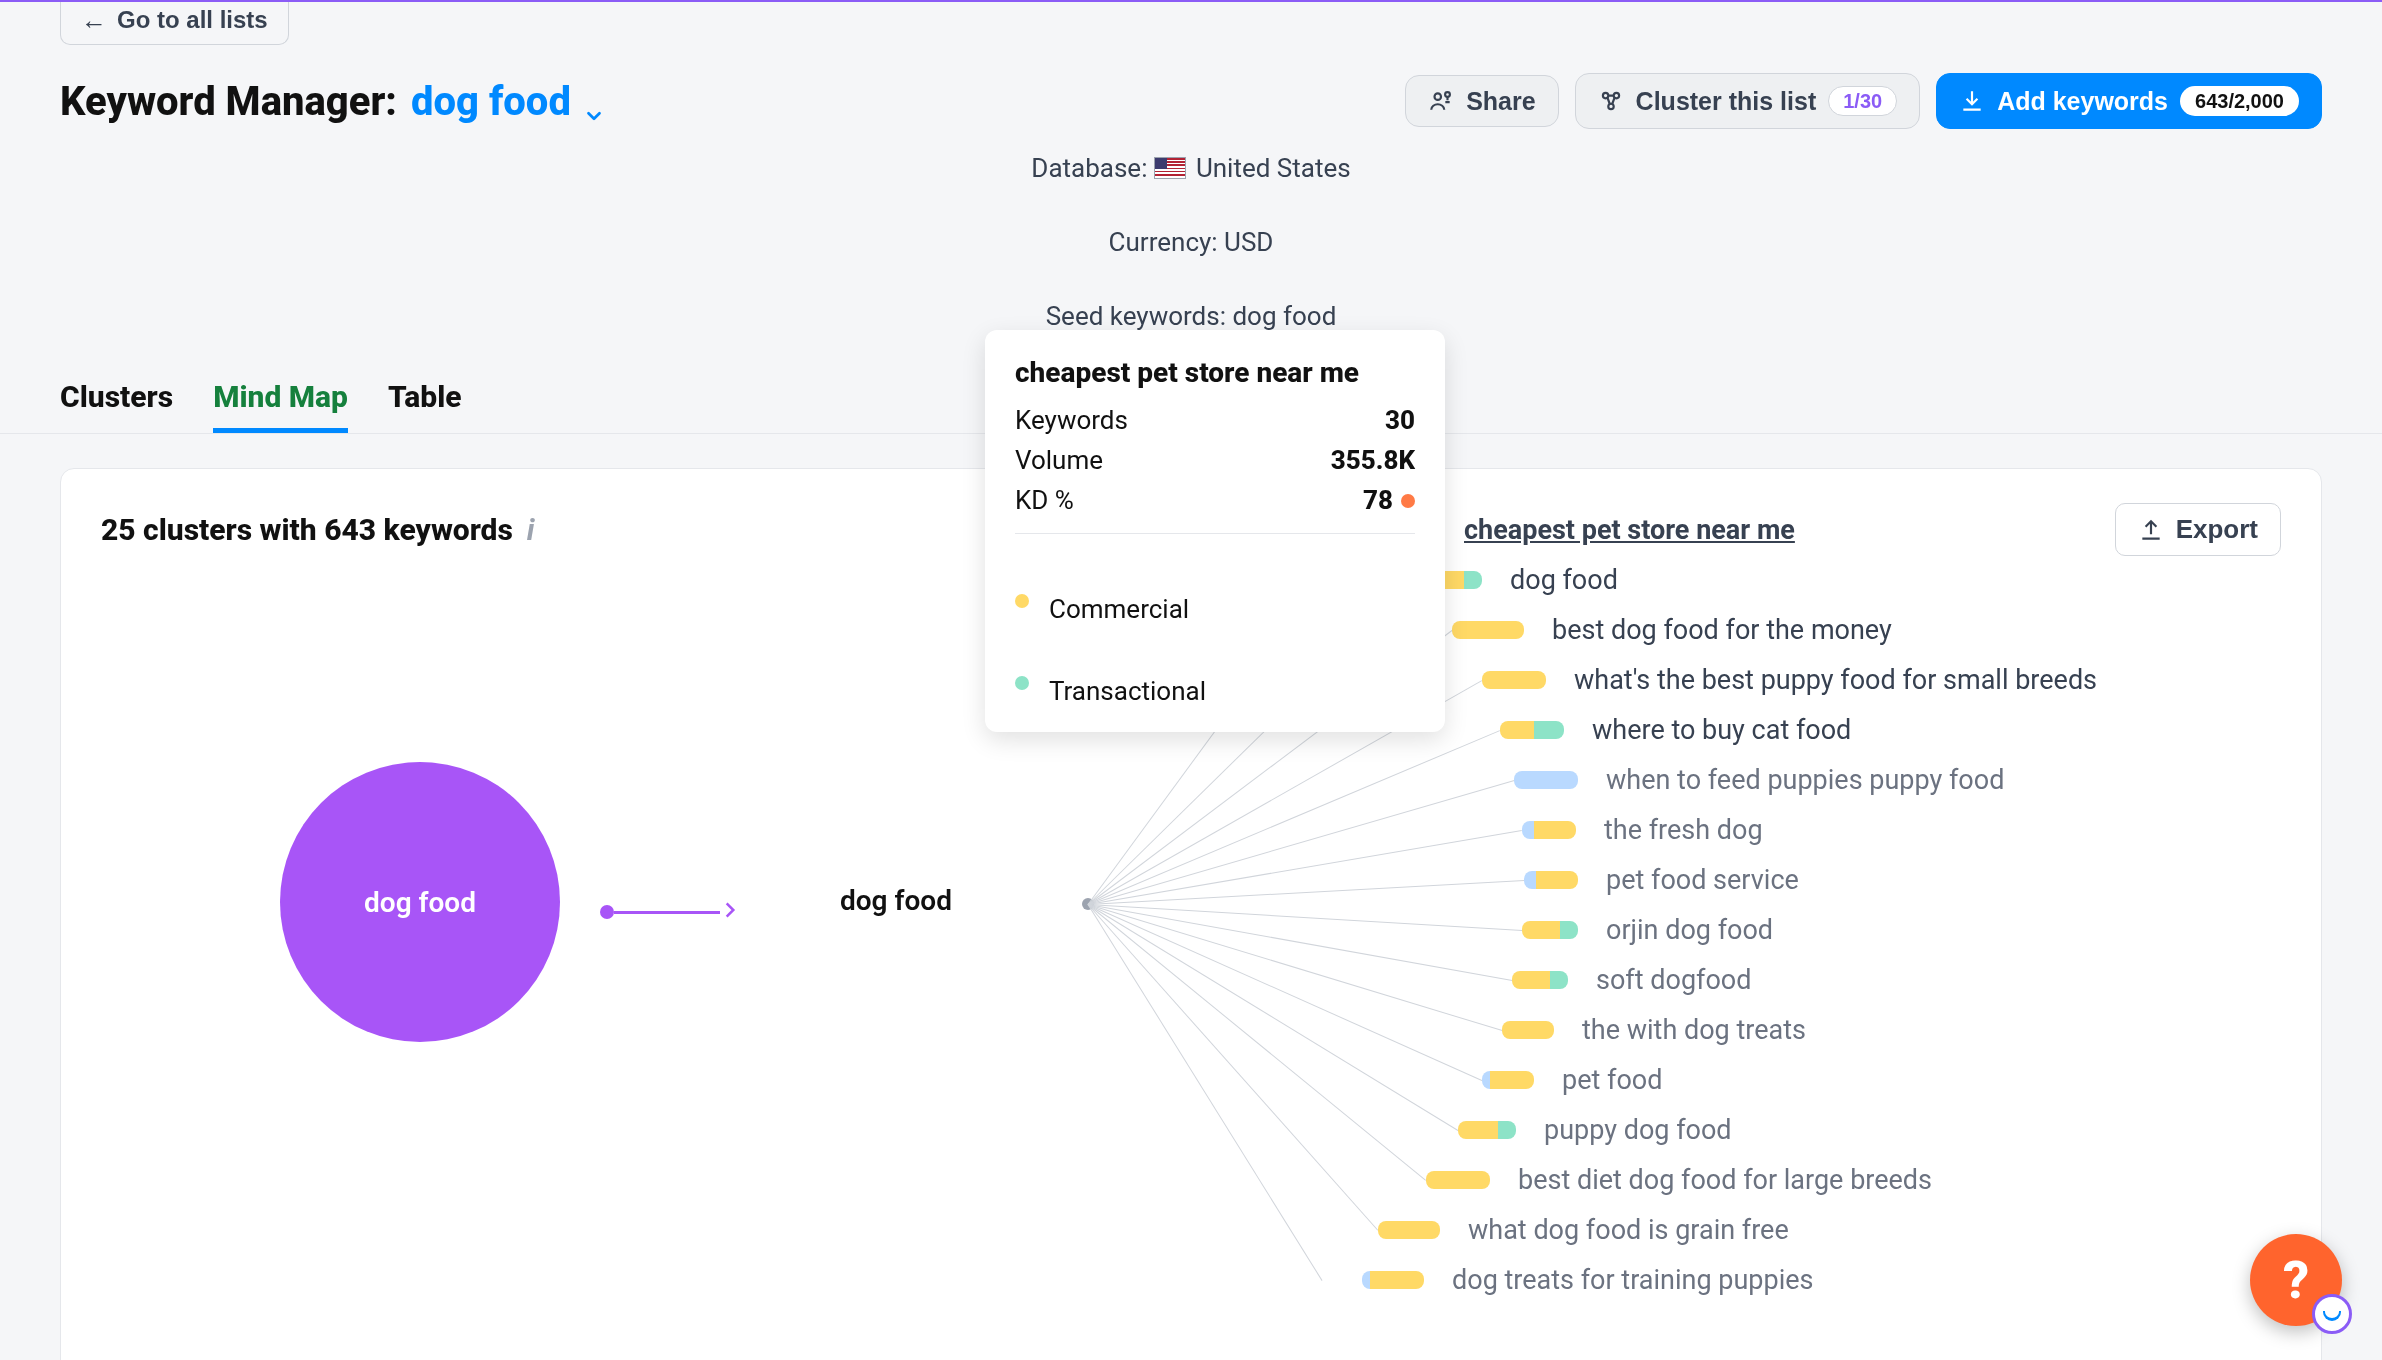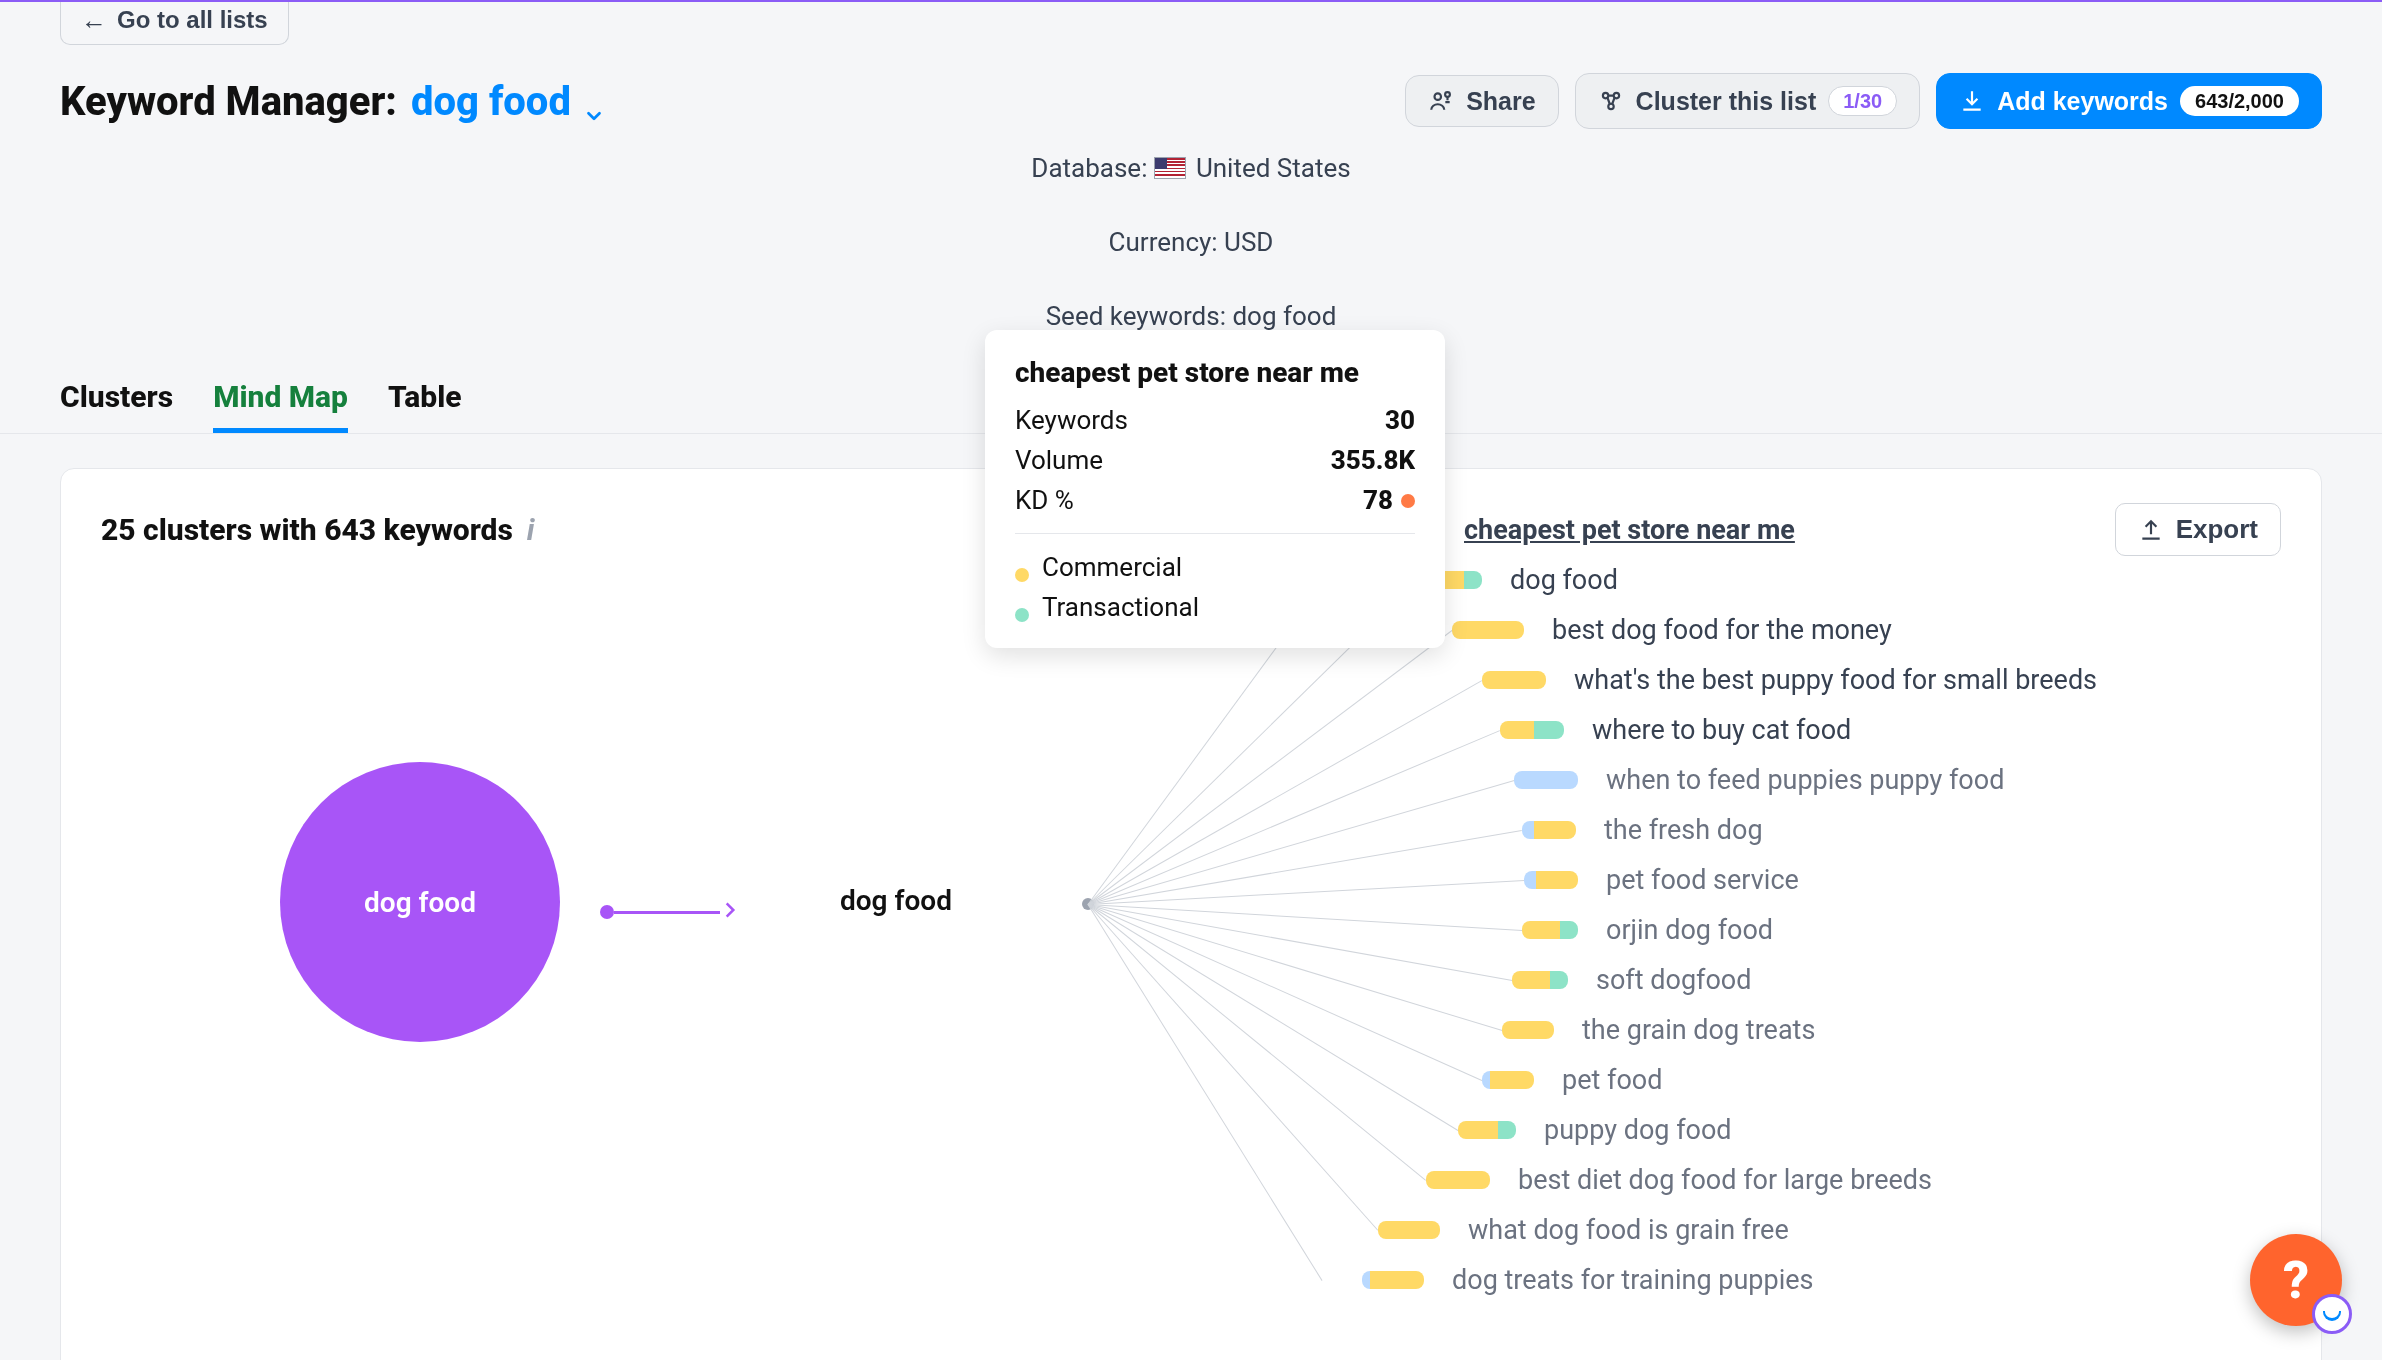--- a/index.html
+++ b/index.html
@@ -88,21 +88,21 @@
   .kw-text.dim{color:#6b7280;}
 
   
   .tooltip{position:absolute;left:985px;top:328px;width:400px;background:#fff;border-radius:12px;
     box-shadow:var(--shadow);padding:26px 30px;font-size:26px;pointer-events:auto;}
   .tooltip .tt-title{font-size:28px;font-weight:800;margin-bottom:16px;}
   .tooltip .tt-row{display:flex;justify-content:space-between;align-items:center;margin:10px 0;}
   .tooltip .tt-row .v{font-weight:800;}
   .tooltip hr{border:none;border-top:1px solid #e5e7eb;margin:18px 0;}
   .tt-legend{display:flex;flex-direction:column;gap:10px;}
-  .tt-legend .lg{display:flex;align-items:flex-end;gap:13px;}
+  .tt-legend .lg{display:flex;align-items:flex-start;gap:20px;margin-top:42px;}
   .dot{width:14px;height:14px;border-radius:50%;}
   .kd-dot{width:14px;height:14px;border-radius:50%;background:var(--orange);display:inline-block;margin-left:8px;vertical-align:1px;}
 
   
   .help{position:absolute;right:40px;bottom:36px;width:92px;height:92px;border-radius:50%;background:#ff642d;color:#fff;
     display:flex;align-items:center;justify-content:center;font-size:52px;font-weight:800;box-shadow:0 6px 18px rgba(0,0,0,.25);}
   .help-badge{position:absolute;right:30px;bottom:28px;width:34px;height:34px;border-radius:50%;
     background:#fff;border:3px solid #8b5cf6;display:flex;align-items:center;justify-content:center;}
   .help-badge::after{content:"";width:14px;height:7px;border-bottom:3px solid #0089ff;border-left:2px solid #0089ff;border-right:2px solid #0089ff;border-radius:0 0 10px 10px;display:block;margin-top:3px;}
 </style>
@@ -298,21 +298,21 @@
         <span class="intent">
           <span class="seg" style="width: 38px; background: rgb(255, 217, 102);"></span>
           <span class="seg" style="width: 18px; background: rgb(141, 227, 199);"></span>
         </span>
         <span class="kw-text dim">soft dogfood</span>
       </div>
       <div class="kw-row" style="padding-left: 140px;">
         <span class="intent">
           <span class="seg" style="width: 52px; background: rgb(255, 217, 102);"></span>
         </span>
-        <span class="kw-text dim">the grain dog treats</span>
+        <span class="kw-text dim">the with dog treats</span>
       </div>
       <div class="kw-row" style="padding-left: 120px;">
         <span class="intent">
           <span class="seg" style="width: 8px; background: rgb(185, 217, 255);"></span>
           <span class="seg" style="width: 44px; background: rgb(255, 217, 102);"></span>
         </span>
         <span class="kw-text dim">pet food</span>
       </div>
       <div class="kw-row" style="padding-left: 96px;">
         <span class="intent">

